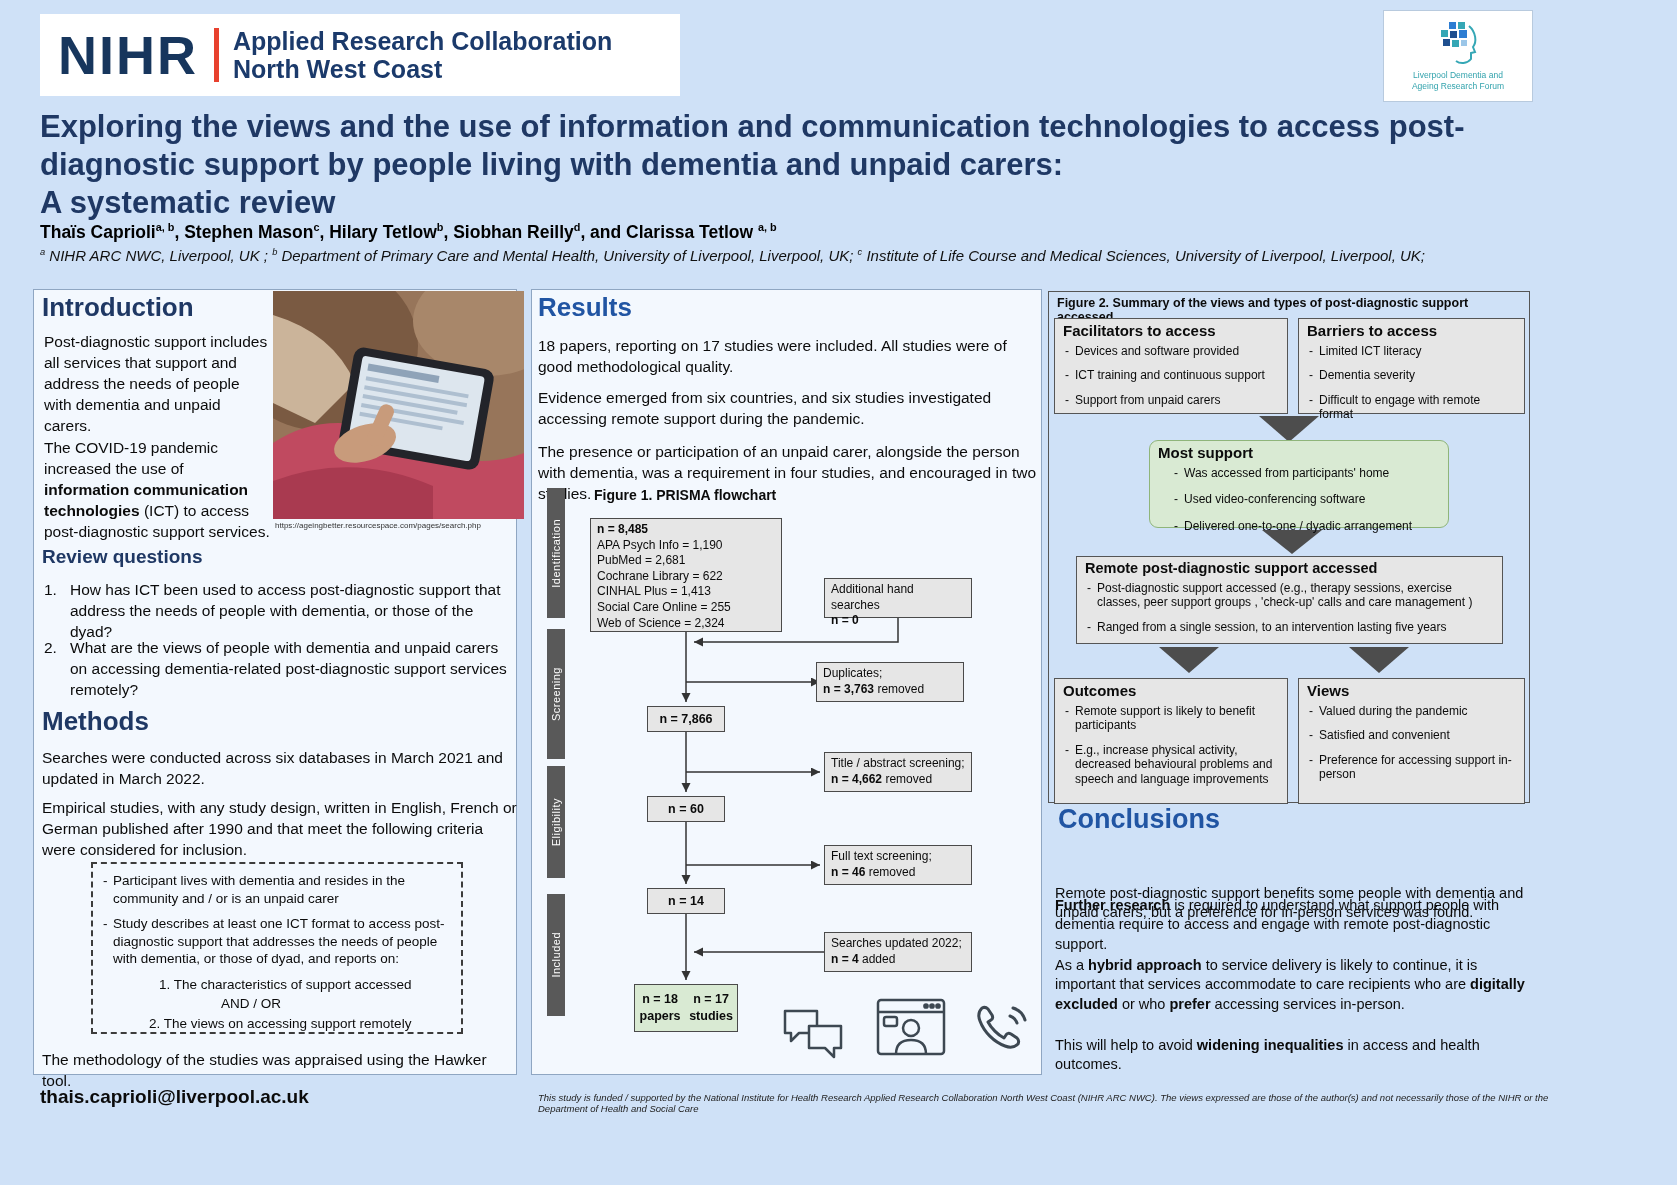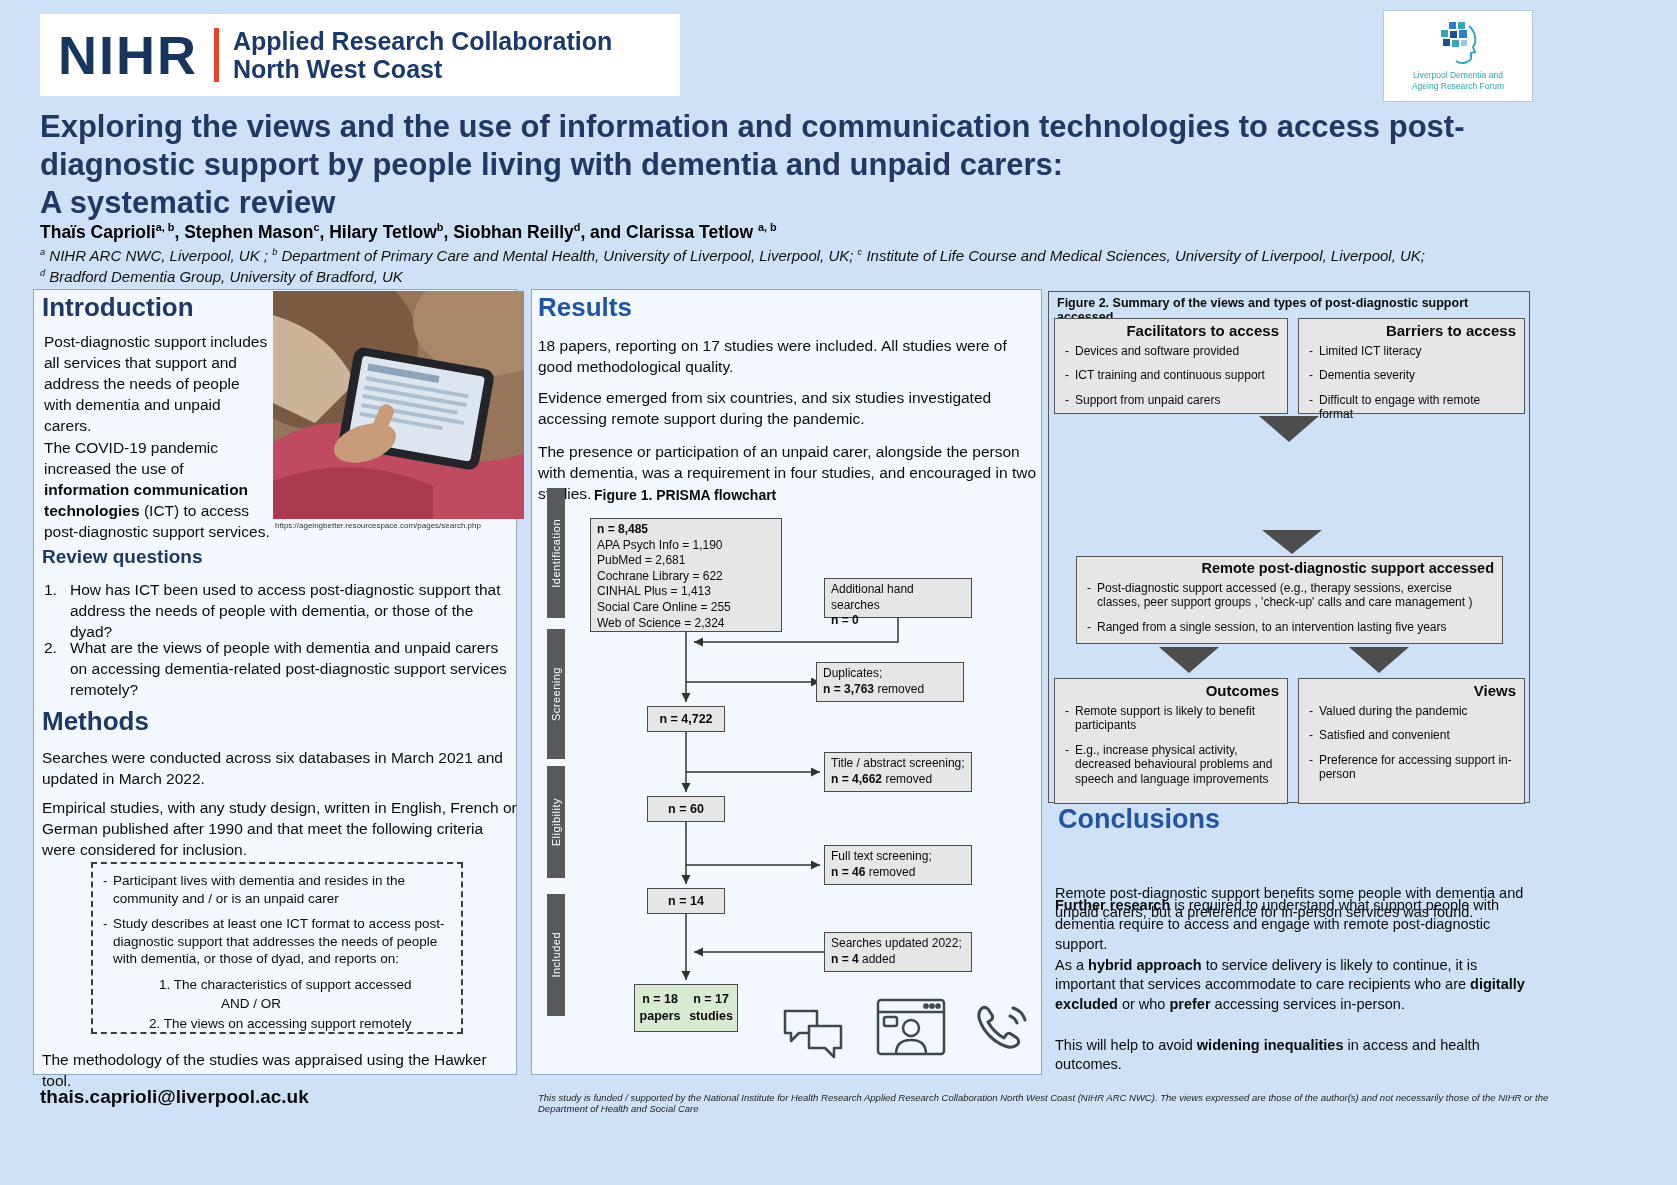--- a/index.html
+++ b/index.html
@@ -52,21 +52,21 @@
     font-size:12px; line-height:1.3; padding:3px 6px; }
   .nbox { position:absolute; background:var(--box_gray,#e6e6e6); border:1px solid #4a4a4a;
     font-size:12.5px; font-weight:bold; display:flex; align-items:center; justify-content:center; }
   .final-box { position:absolute; background:var(--green_light,#d9ead3); border:1px solid #4a4a4a;
     font-size:12.5px; line-height:1.4; display:flex; align-items:center; justify-content:flex-end; text-align:center; }
 
   
   .fig2 { position:absolute; border:1px solid #555; }
   .fig2-caption { position:absolute; left:8px; top:4px; width:468px; font-size:12.5px; font-weight:bold; }
   .fbox { position:absolute; background:var(--box_gray,#e6e6e6); border:1px solid #555; padding:3px 8px; }
-  .fbox-title { text-align:right; font-weight:bold; font-size:15px; margin-bottom:5px; }
+  .fbox-title { text-align:left; font-weight:bold; font-size:15px; margin-bottom:5px; }
   .dash { position:relative; font-size:12px; line-height:1.2; padding-left:12px; margin-bottom:10px; }
   .dash::before { content:"-"; position:absolute; left:2px; }
   .fbox.greenbox { background:var(--green_light,#d9ead3); border:1px solid #8fb57a; border-radius:9px; }
   .fbox.greenbox .dash { margin-bottom:12px; }
 
   .concl { position:absolute; left:1055px; width:474px; font-size:14.5px; line-height:1.34; }
 
   .footer-email { position:absolute; left:40px; top:1086px; font-size:19px; font-weight:bold; }
   .footer-funding { position:absolute; left:538px; top:1092px; width:1040px; font-size:9.5px; font-style:italic; color:#222; }
 
@@ -104,21 +104,20 @@
       <span>Ageing Research Forum</span>
     </div>
   </div>
 
   <div class="title abs">
     <div>Exploring the views and the use of information and communication technologies to access post-diagnostic support by people living with dementia and unpaid carers:</div>
     <div>A systematic review</div>
   </div>
   <div class="authors abs"><span>Thaïs Caprioli</span><sup>a, b</sup><span>, Stephen Mason</span><sup>c</sup><span>, Hilary Tetlow</span><sup>b</sup><span>, Siobhan Reilly</span><sup>d</sup><span>, and Clarissa Tetlow </span><sup>a, b</sup></div>
   <div class="affil abs" style="top:247px"><sup>a</sup><span> NIHR ARC NWC, Liverpool, UK ; </span><sup>b</sup><span> Department of Primary Care and Mental Health, University of Liverpool, Liverpool, UK; </span><sup>c</sup><span> Institute of Life Course and Medical Sciences, University of Liverpool, Liverpool, UK;</span></div>
-  <div class="affil abs" style="top:268px"><sup>d</sup><span> Bradford Dementia Group, University of Bradford, UK</span></div>
 
   <div class="panel" style="left:33px;top:289px;width:484px;height:786px">
     <h2 class="h-big" style="left:8px;top:2px">Introduction</h2>
 
     <div class="abs" style="left:239px;top:1px;width:251px;height:228px">
       <svg width="251" height="228" viewBox="0 0 251 228" preserveAspectRatio="none">
         <rect width="251" height="228" fill="#97755a"></rect>
         <ellipse cx="50" cy="55" rx="95" ry="85" fill="#7a5a42"></ellipse>
         <ellipse cx="215" cy="30" rx="75" ry="55" fill="#a8876a"></ellipse>
         <path d="M0 24 Q60 42 82 92 L42 132 L0 112 Z" fill="#cbb49a"></path>
@@ -213,21 +212,21 @@
       <div>APA Psych Info = 1,190</div>
       <div>PubMed = 2,681</div>
       <div>Cochrane Library = 622</div>
       <div>CINHAL Plus = 1,413</div>
       <div>Social Care Online = 255</div>
       <div>Web of Science = 2,324</div>
     </div>
 
     <div class="gbox" style="left:292px;top:288px;width:148px;height:40px"><span>Additional hand searches</span><br><b>n = 0</b></div>
     <div class="gbox" style="left:284px;top:372px;width:148px;height:40px"><span>Duplicates;</span><br><b>n = 3,763</b><span> removed</span></div>
-    <div class="nbox" style="left:115px;top:416px;width:78px;height:26px">n = 4,722</div>
+    <div class="nbox" style="left:115px;top:416px;width:78px;height:26px">n = 7,866</div>
     <div class="gbox" style="left:292px;top:462px;width:148px;height:40px"><span>Title / abstract screening;</span><br><b>n = 4,662</b><span> removed</span></div>
     <div class="nbox" style="left:115px;top:506px;width:78px;height:26px">n = 60</div>
     <div class="gbox" style="left:292px;top:555px;width:148px;height:40px"><span>Full text screening;</span><br><b>n = 46</b><span> removed</span></div>
     <div class="nbox" style="left:115px;top:598px;width:78px;height:26px">n = 14</div>
     <div class="gbox" style="left:292px;top:642px;width:148px;height:40px"><span>Searches updated 2022;</span><br><b>n = 4</b><span> added</span></div>
     <div class="final-box" style="left:102px;top:694px;width:104px;height:48px">
         <b>n = 18 papers</b>
         <br>
         <b>n = 17 studies</b>
       </div>
@@ -284,20 +283,26 @@
       <div class="dash">Support from unpaid carers</div>
     </div>
 
     <div class="fbox" style="left:249px;top:26px;width:227px;height:96px">
       <div class="fbox-title">Barriers to access</div>
       <div class="dash">Limited ICT literacy</div>
       <div class="dash">Dementia severity</div>
       <div class="dash">Difficult to engage with remote format</div>
     </div>
 
+    <div class="fbox greenbox" style="left:100px;top:148px;width:300px;height:88px">
+      <div class="fbox-title">Most support</div>
+      <div class="dash" style="margin-left:14px">Was accessed from participants' home</div>
+      <div class="dash" style="margin-left:14px">Used video-conferencing software</div>
+      <div class="dash" style="margin-left:14px">Delivered one-to-one / dyadic arrangement</div>
+    </div>
 
     <div class="fbox" style="left:5px;top:386px;width:234px;height:126px">
       <div class="fbox-title">Outcomes</div>
       <div class="dash">Remote support is likely to benefit participants</div>
       <div class="dash">E.g., increase physical activity, decreased behavioural problems and speech and language improvements</div>
     </div>
 
     <div class="fbox" style="left:27px;top:264px;width:427px;height:88px">
       <div class="fbox-title" style="font-size:14.5px">Remote post-diagnostic support accessed</div>
       <div class="dash">Post-diagnostic support accessed (e.g., therapy sessions, exercise classes, peer support groups , 'check-up' calls and care management )</div>

